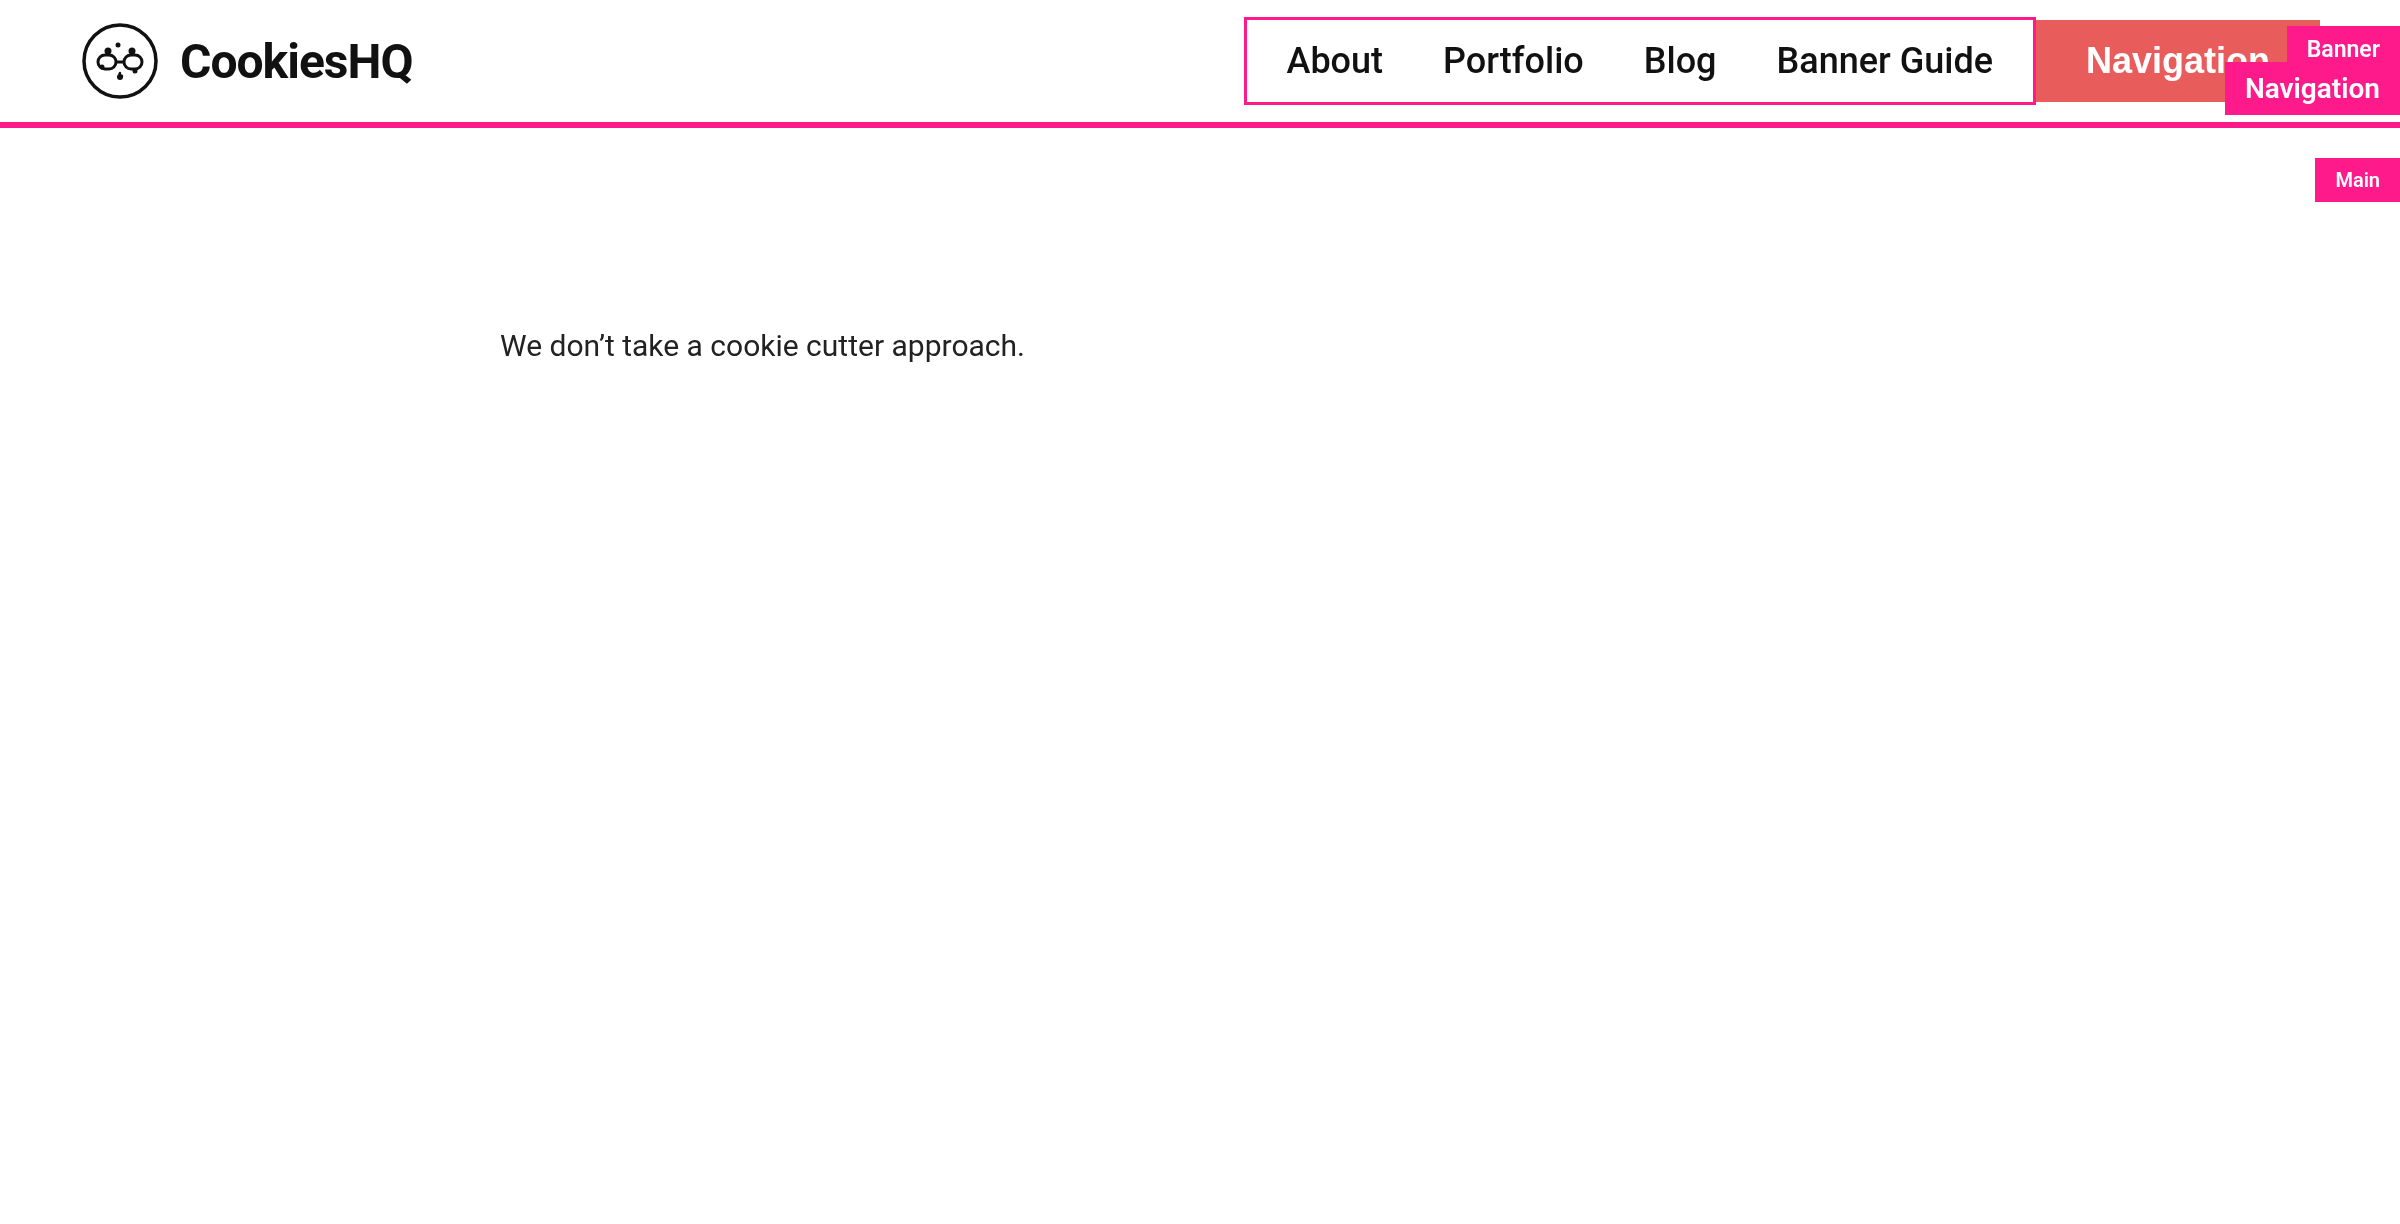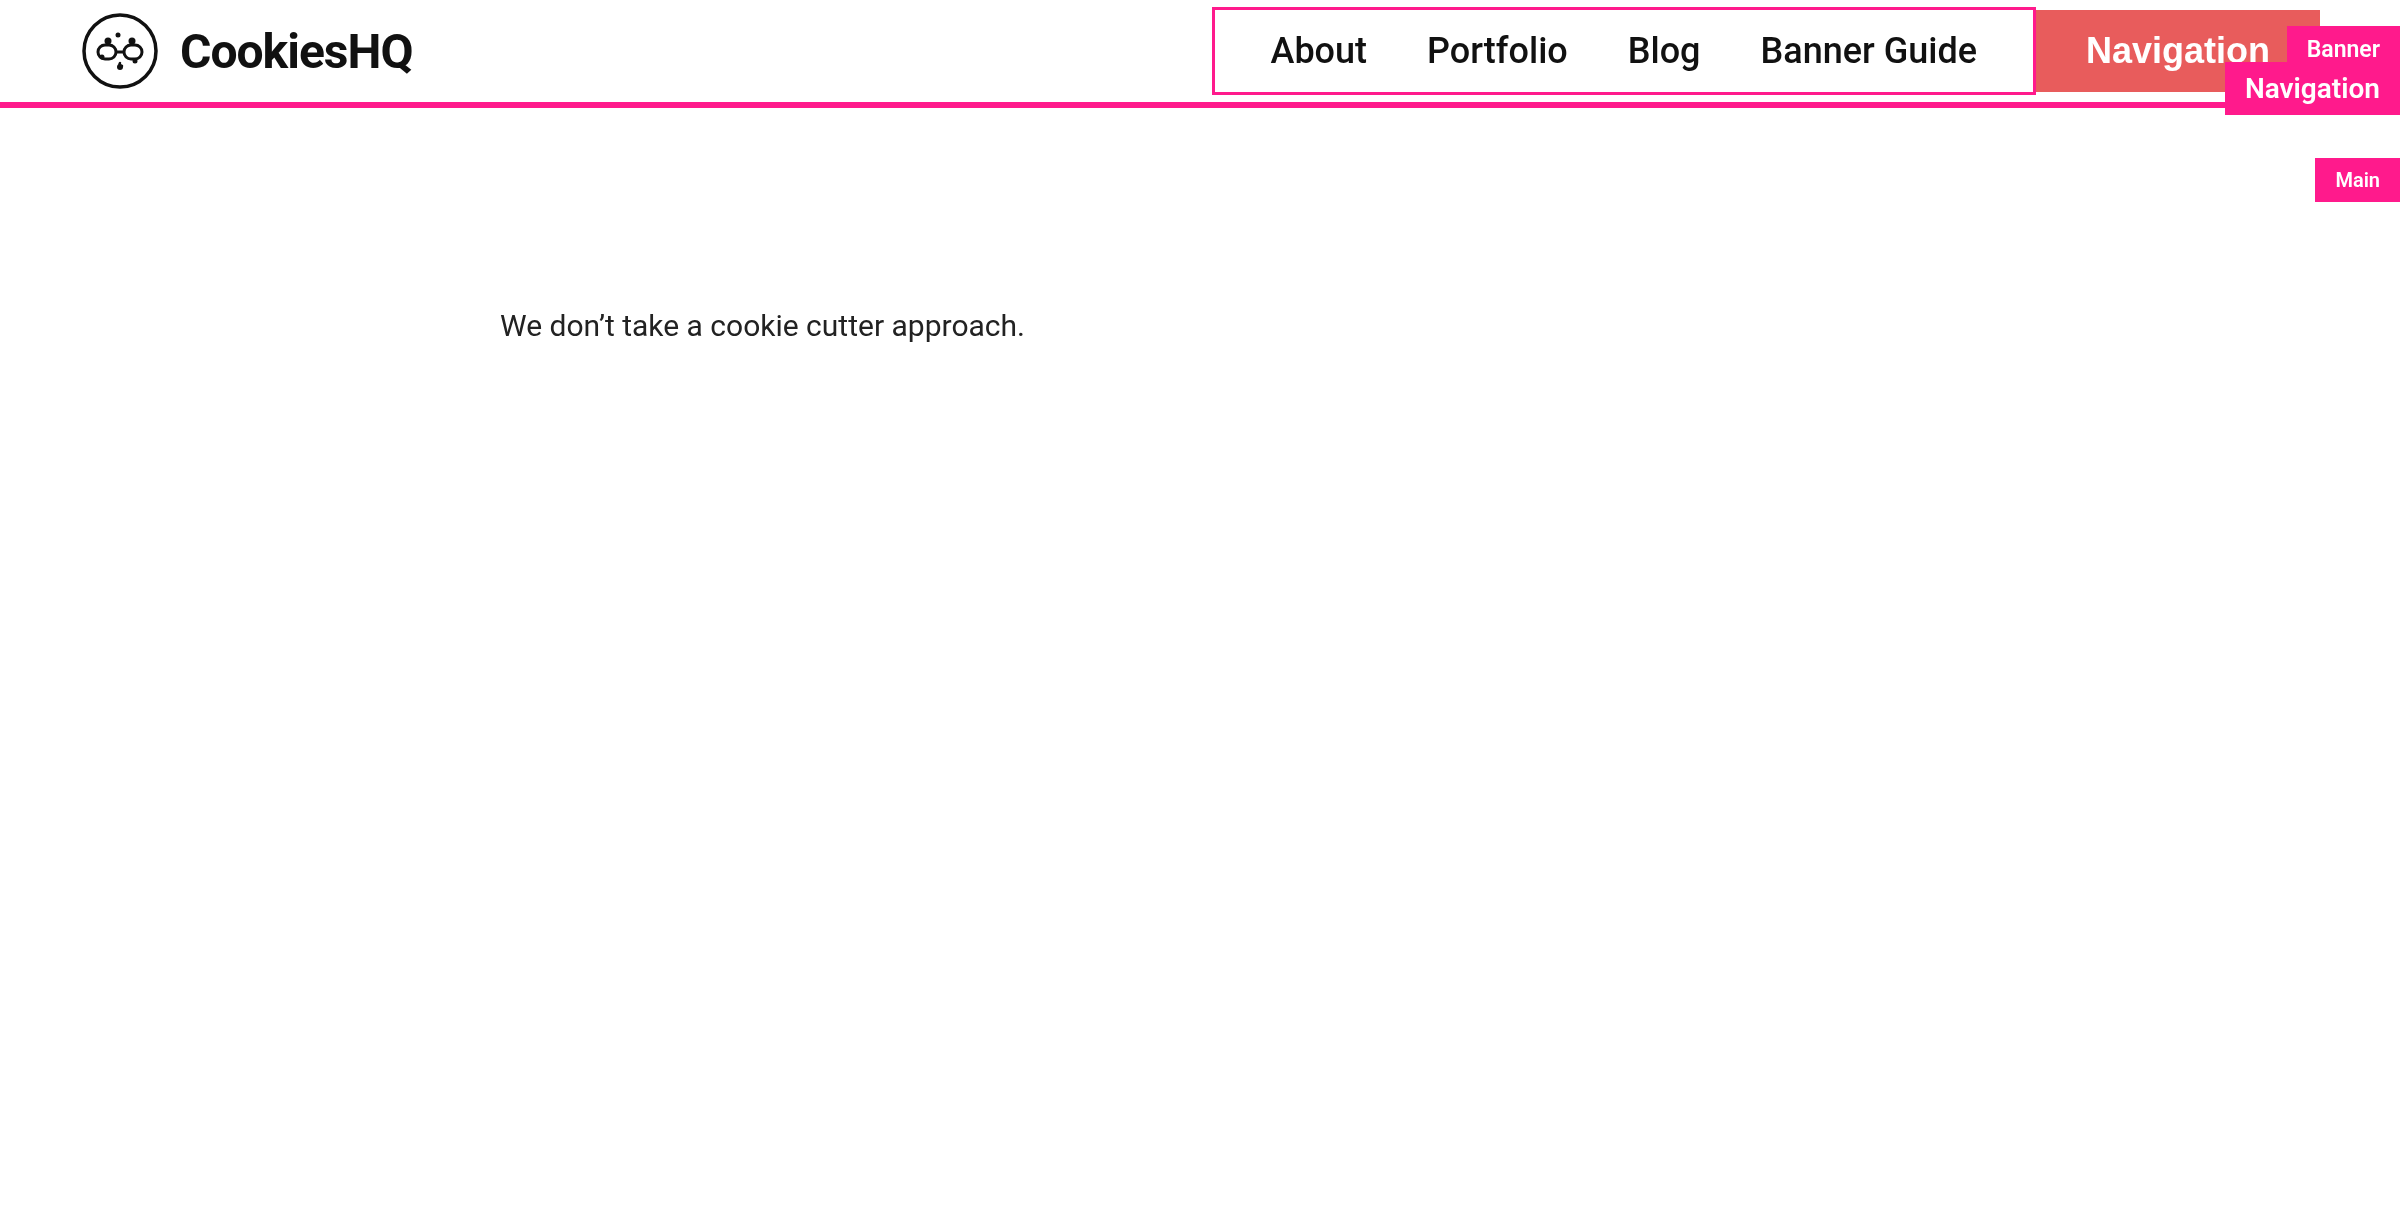--- a/index.html
+++ b/index.html
@@ -15,21 +15,21 @@
       min-height: 1224px;
       overflow-x: hidden;
     }
 
     
     .header {
       display: flex;
       align-items: center;
       justify-content: space-between;
       padding: 0 80px;
-      height: 108px;
+      height: 128px;
       background: #fff;
       border-bottom: 6px solid #ff1a8c;
       position: relative;
     }
 
     .logo-area {
       display: flex;
       align-items: center;
       gap: 20px;
     }
@@ -49,21 +49,21 @@
     .nav-area {
       display: flex;
       align-items: center;
       gap: 0;
     }
 
     .nav-links {
       display: flex;
       align-items: center;
       border: 3px solid #ff1a8c;
-      padding: 20px 56px;
+      padding: 20px 40px;
       gap: 60px;
       margin-right: 0;
     }
 
     .nav-link {
       font-size: 36px;
       font-weight: 500;
       color: #111;
       text-decoration: none;
       cursor: pointer;

